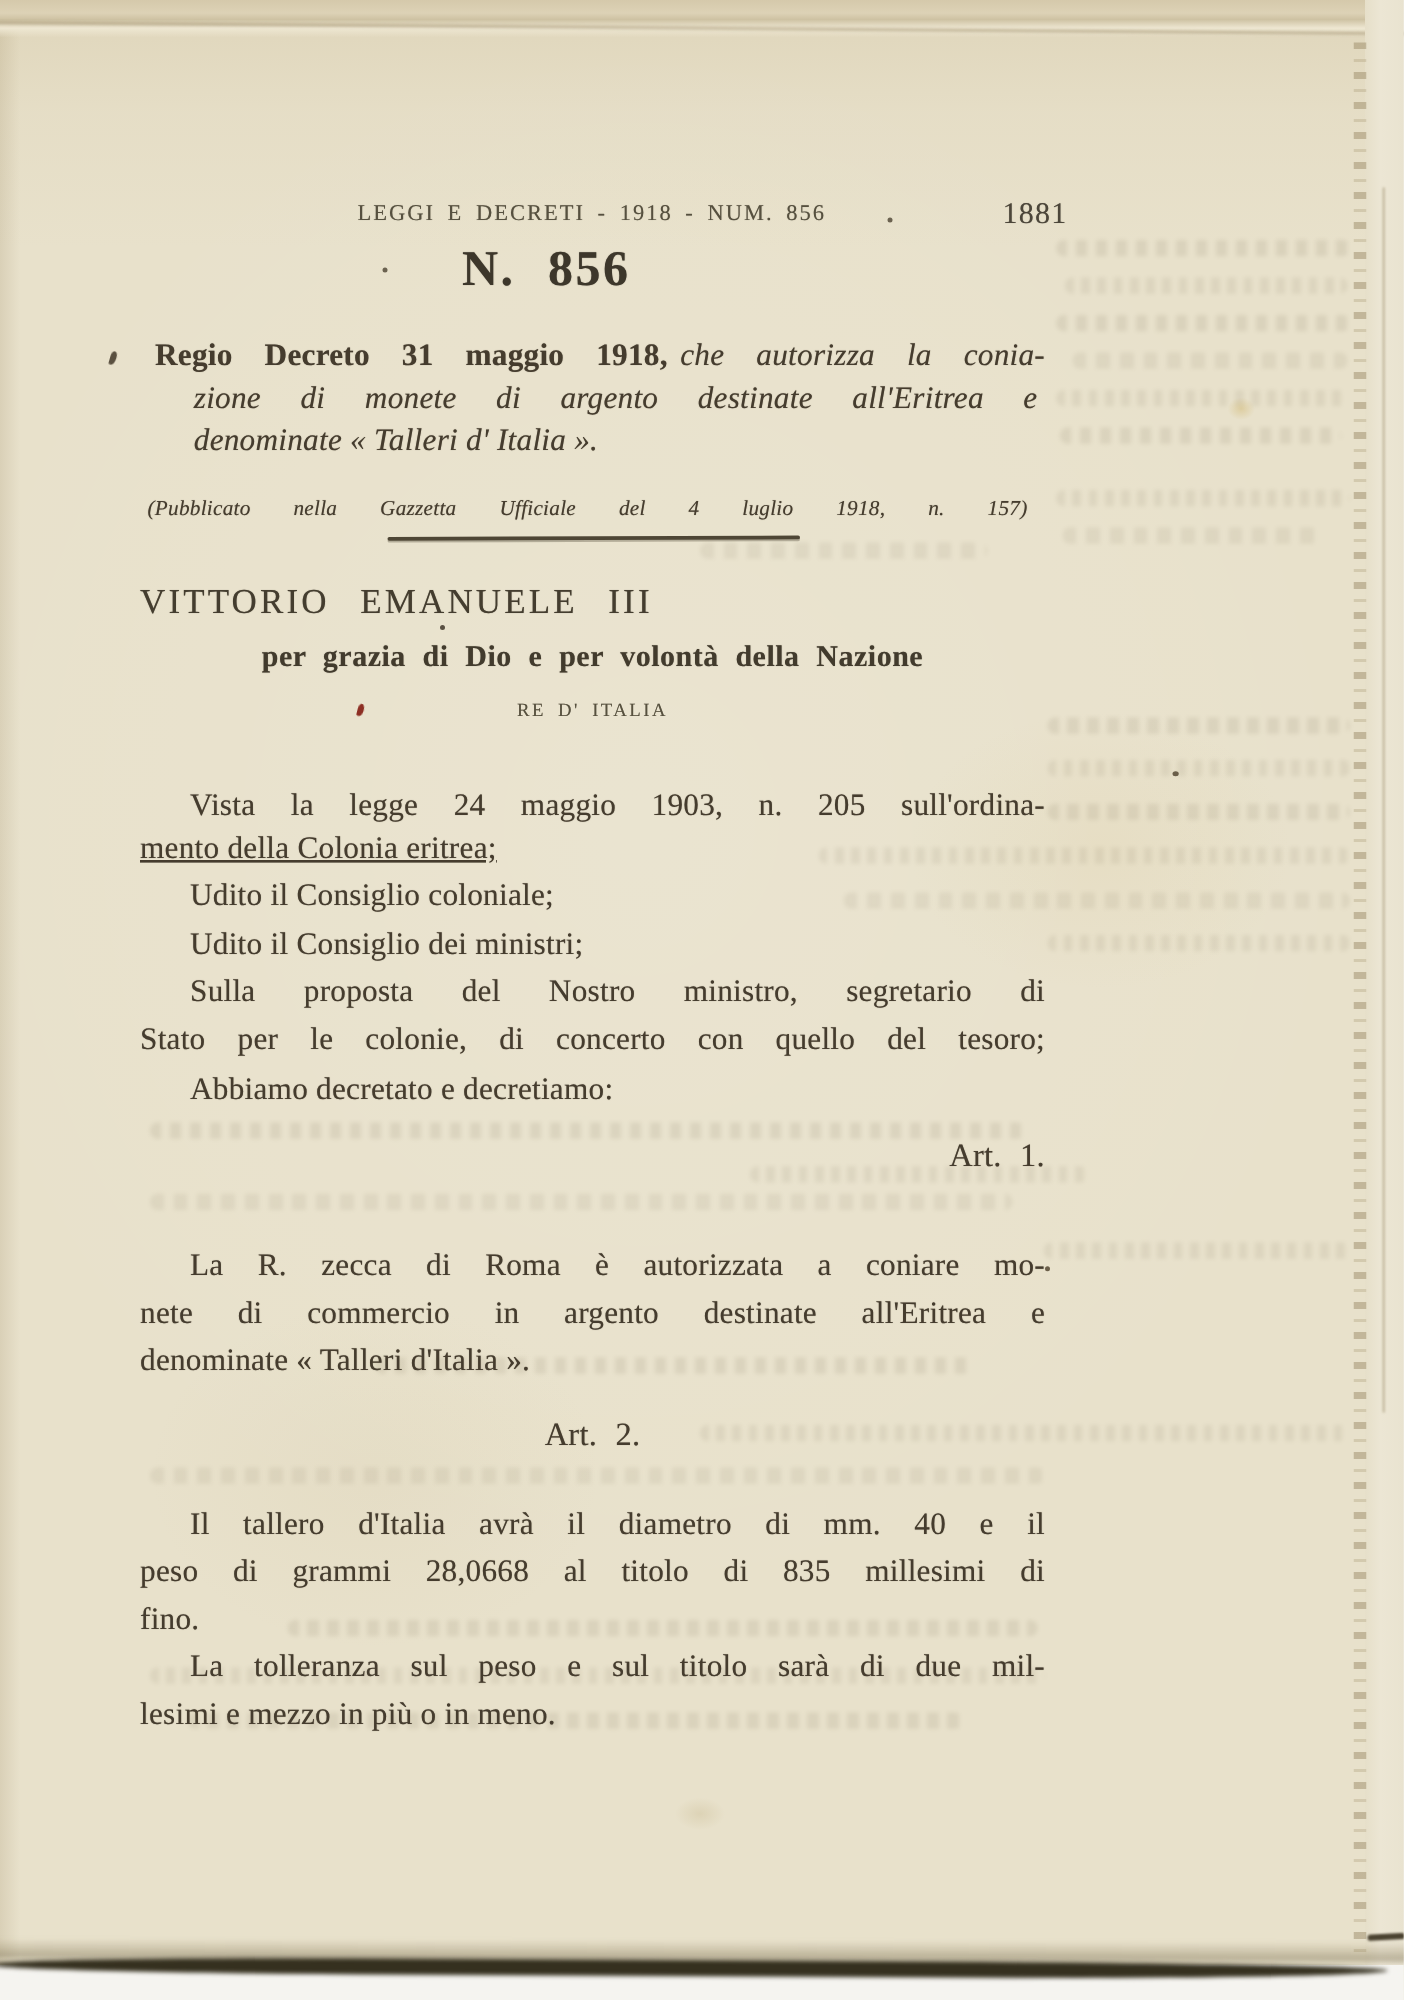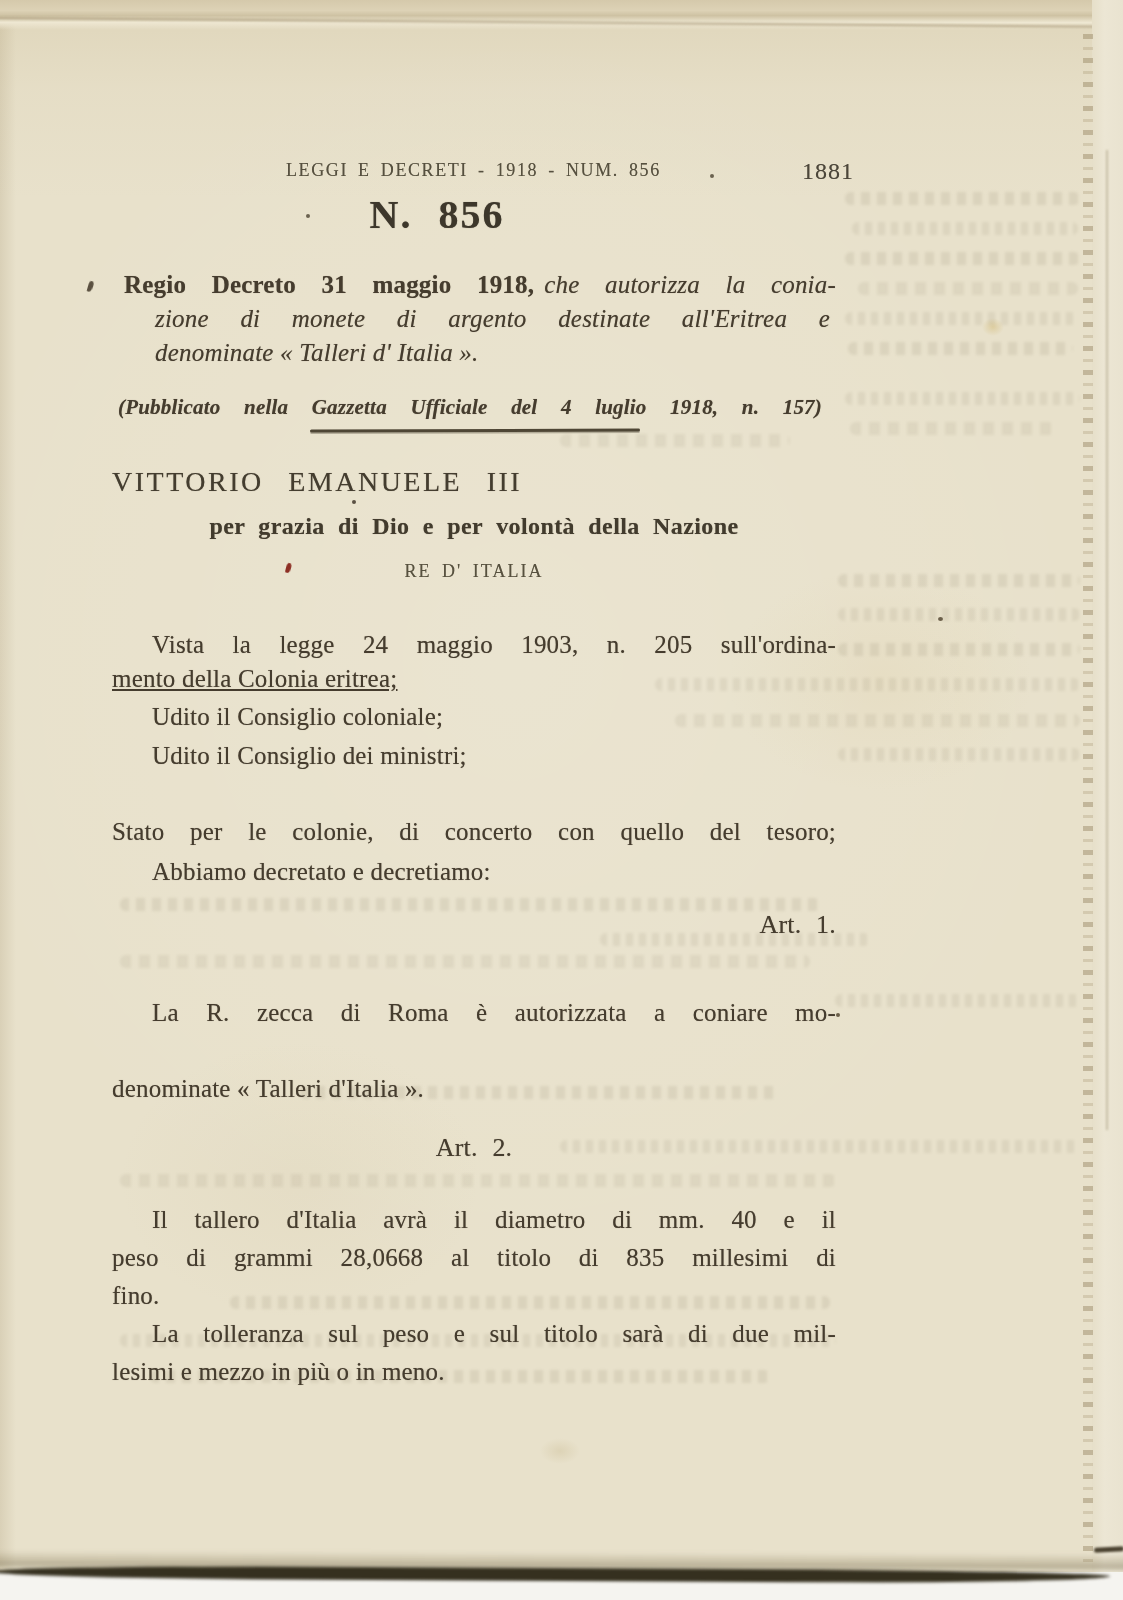--- a/index.html
+++ b/index.html
@@ -103,21 +103,21 @@
     font-size:28px;letter-spacing:2.5px;word-spacing:15px;color:#443d2f;
     text-shadow:0 0 .7px rgba(68,61,47,.55);
   }
   .king-sub{
     position:absolute;left:112px;top:513px;width:724px;text-align:center;
     font-size:24px;font-weight:bold;word-spacing:7px;letter-spacing:.4px;color:#423b2d;
     text-shadow:0 0 .7px rgba(66,59,45,.55);
   }
   .king-title{
     position:absolute;left:112px;top:561px;width:724px;text-align:center;
-    font-size:18px;letter-spacing:2px;word-spacing:4px;color:#57513f;
+    font-size:15px;letter-spacing:2px;word-spacing:4px;color:#57513f;
     text-shadow:0 0 .5px rgba(87,81,63,.5);
   }
   .art-head{font-size:26px;word-spacing:8px;}
   
   .ghost{position:absolute;height:13px;border-radius:6px;filter:blur(1.6px);}
   .g1{background:repeating-linear-gradient(90deg,rgba(108,96,70,.85) 0 9px,rgba(108,96,70,0) 9px 16px);opacity:.13;}
   .g2{background:repeating-linear-gradient(90deg,rgba(108,96,70,.85) 0 7px,rgba(108,96,70,0) 7px 13px);opacity:.11;}
   .g3{background:repeating-linear-gradient(90deg,rgba(108,96,70,.85) 0 11px,rgba(108,96,70,0) 11px 19px);opacity:.10;}
   
   .speck{position:absolute;border-radius:50%;}
@@ -178,37 +178,39 @@
   <div class="header-right">1881</div>
 
   <div class="docnum ink">N. 856</div>
 
   <div class="line ink fill" style="left:124px;top:268px;width:712px;">
     <span class="b" style="margin-right:10px;">Regio Decreto 31 maggio 1918,</span><span class="it">che autorizza la conia-</span>
   </div>
   <div class="line ink it fill" style="left:155px;top:302px;width:675px;">zione di monete di argento destinate all'Eritrea e</div>
   <div class="line ink it" style="left:155px;top:336px;">denominate « Talleri d' Italia ».</div>
 
-  <div class="line ink it fill" style="left:118px;top:390px;width:704px;font-size:21px;font-weight:bold;">(Pubblicato nella Gazzetta Ufficiale del 4 luglio 1918, n. 157)</div>
+  <div class="line ink it fill" style="left:118px;top:390px;width:704px;font-size:17px;">(Pubblicato nella Gazzetta Ufficiale del 4 luglio 1918, n. 157)</div>
 
   <div class="rule"></div>
 
   <div class="king">VITTORIO EMANUELE III</div>
   <div class="king-sub">per grazia di Dio e per volontà della Nazione</div>
   <div class="king-title">RE D' ITALIA</div>
 
   <div class="line ink indent fill" style="top:628px;">Vista la legge 24 maggio 1903, n. 205 sull'ordina-</div>
   <div class="line ink" style="top:662px;text-decoration:underline;">mento della Colonia eritrea;</div>
   <div class="line ink indent" style="top:700px;">Udito il Consiglio coloniale;</div>
   <div class="line ink indent" style="top:739px;">Udito il Consiglio dei ministri;</div>
+  <div class="line ink indent fill" style="top:777px;">Sulla proposta del Nostro ministro, segretario di</div>
   <div class="line ink fill" style="top:815px;">Stato per le colonie, di concerto con quello del tesoro;</div>
   <div class="line ink indent" style="top:855px;">Abbiamo decretato e decretiamo:</div>
 
   <div class="line ink center art-head" style="top:908px;text-align:right;">Art. 1.</div>
   <div class="line ink indent fill" style="top:996px;">La R. zecca di Roma è autorizzata a coniare mo-</div>
+  <div class="line ink fill" style="top:1034px;">nete di commercio in argento destinate all'Eritrea e</div>
   <div class="line ink" style="top:1072px;">denominate « Talleri d'Italia ».</div>
 
   <div class="line ink center art-head" style="top:1131px;">Art. 2.</div>
   <div class="line ink indent fill" style="top:1203px;">Il tallero d'Italia avrà il diametro di mm. 40 e il</div>
   <div class="line ink fill" style="top:1241px;">peso di grammi 28,0668 al titolo di 835 millesimi di</div>
   <div class="line ink" style="top:1279px;">fino.</div>
   <div class="line ink indent fill" style="top:1317px;">La tolleranza sul peso e sul titolo sarà di due mil-</div>
   <div class="line ink" style="top:1355px;">lesimi e mezzo in più o in meno.</div>
 
   <div class="top-fold"></div>

